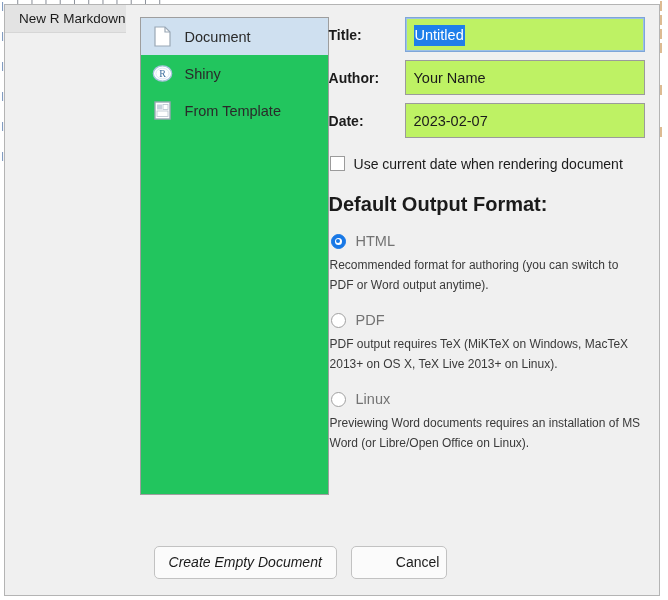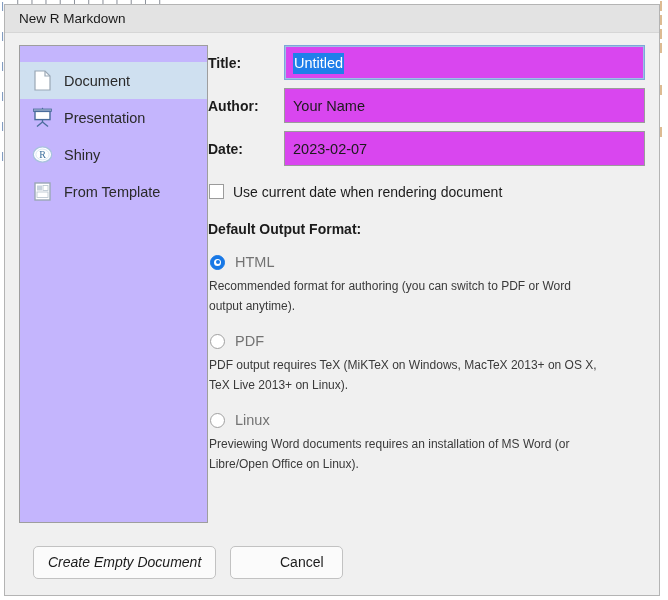--- a/index.html
+++ b/index.html
@@ -68,21 +68,21 @@
   #dialog {
     position: absolute;
     left: 4px;
     top: 4px;
     width: 656px;
     height: 592px;
     background: #f0f0f0;
     border: 1px solid #b4b4b4;
     box-sizing: border-box;
     display: flex;
-    flex-direction: column;
+    flex-direction: row;
   }
   #titlebar {
     height: 28px;
     min-height: 28px;
     background: #e3e3e3;
     border-bottom: 1px solid #d6d6d6;
     display: flex;
     align-items: center;
     padding-left: 14px;
     box-sizing: border-box;
@@ -102,24 +102,24 @@
   #content-row {
     display: flex;
     flex: 1;
     min-height: 0;
   }
 
   
   #sidebar {
     width: 189px;
     min-width: 189px;
-    background: #c4b5fd;
+    background: #22c55e;
     border: 1px solid #9e9e9e;
     box-sizing: border-box;
-    padding-top: 16px;
+    padding-top: 0;
     height: 478px;
     overflow: hidden;
   }
   .side-item {
     display: flex;
     align-items: center;
     height: 37px;
     padding-left: 11px;
     box-sizing: border-box;
     cursor: default;
@@ -157,21 +157,21 @@
     min-width: 76px;
     font-size: 14px;
     font-weight: bold;
     color: #1b1b1b;
   }
   .field-input {
     flex: 1;
     height: 35px;
     box-sizing: border-box;
     border: 1px solid #9b9b9b;
-    background: #d946ef;
+    background: #bef264;
     font-family: "Liberation Sans", sans-serif;
     font-size: 14.5px;
     color: #1b1b1b;
     padding: 0 8px;
     outline: none;
     border-radius: 0;
   }
   .field-input.focused {
     border: 1px solid #7ea6d8;
     box-shadow: 0 0 0 1px #9dc0e6 inset;
@@ -205,21 +205,21 @@
     margin-right: 9px;
     flex-shrink: 0;
   }
   .checkbox-row .cb-label {
     font-size: 14px;
     color: #1b1b1b;
   }
 
   .section-head {
     margin-top: 21px;
-    font-size: 14px;
+    font-size: 20px;
     font-weight: bold;
     color: #1b1b1b;
   }
 
   .radio-block {
     margin-top: 17px;
   }
   .radio-row {
     display: flex;
     align-items: center;
@@ -290,21 +290,21 @@
     background: #fbfbfb;
     font-family: "Liberation Sans", sans-serif;
     font-size: 14px;
     color: #1b1b1b;
     padding: 0 14px;
     cursor: default;
     box-sizing: border-box;
   }
   #btn-empty { min-width: 173px; font-style: italic; }
   #btn-ok { width: 96px; margin-left: auto; }
-  #btn-cancel { width: 113px; margin-left: 14px; padding-left: 44px; }
+  #btn-cancel { width: 96px; margin-left: 14px; padding-left: 44px; }
 </style>
 </head>
 <body>
 
 <div id="backdrop">
   <div class="bg-strip">l   l  l  l   l     l           l l    l    l  l      l</div>
   <div class="bg-left">|
  
 |
  
@@ -350,33 +350,20 @@
         <div class="side-item selected">
           <span class="side-icon">
             <svg width="17" height="21" viewBox="0 0 17 21">
               <path d="M1 1 h10 l5 5 v14 h-15 z" fill="#ffffff" stroke="#9aa7b5" stroke-width="1.2"></path>
               <path d="M11 1 v5 h5" fill="none" stroke="#9aa7b5" stroke-width="1.2"></path>
             </svg>
           </span>
           <span class="side-label">Document</span>
         </div>
 
-        <div class="side-item">
-          <span class="side-icon">
-            <svg width="21" height="21" viewBox="0 0 21 21">
-              <rect x="1.5" y="2" width="18" height="2.4" fill="#9fb4d0" stroke="#4a6c9b" stroke-width="0.8"></rect>
-              <rect x="3" y="4.4" width="15" height="8.2" fill="#ffffff" stroke="#4a6c9b" stroke-width="1.4"></rect>
-              <line x1="10.5" y1="12.6" x2="10.5" y2="15" stroke="#4a6c9b" stroke-width="1.3"></line>
-              <line x1="10.5" y1="15" x2="5" y2="19.5" stroke="#4a6c9b" stroke-width="1.3"></line>
-              <line x1="10.5" y1="15" x2="16" y2="19.5" stroke="#4a6c9b" stroke-width="1.3"></line>
-              <line x1="10.5" y1="0.8" x2="10.5" y2="2" stroke="#4a6c9b" stroke-width="1.2"></line>
-            </svg>
-          </span>
-          <span class="side-label">Presentation</span>
-        </div>
 
         <div class="side-item">
           <span class="side-icon">
             <svg width="21" height="21" viewBox="0 0 21 21">
               <ellipse cx="10.5" cy="10.5" rx="9.2" ry="7.6" fill="#ffffff" stroke="#a9c3de" stroke-width="1.3"></ellipse>
               <ellipse cx="10.5" cy="10.5" rx="6.6" ry="5.4" fill="none" stroke="#cfe0ef" stroke-width="0.8"></ellipse>
               <text x="10.5" y="14.3" text-anchor="middle" font-family="Liberation Serif, serif" font-size="10" fill="#3d6f9e">R</text>
             </svg>
           </span>
           <span class="side-label">Shiny</span>

